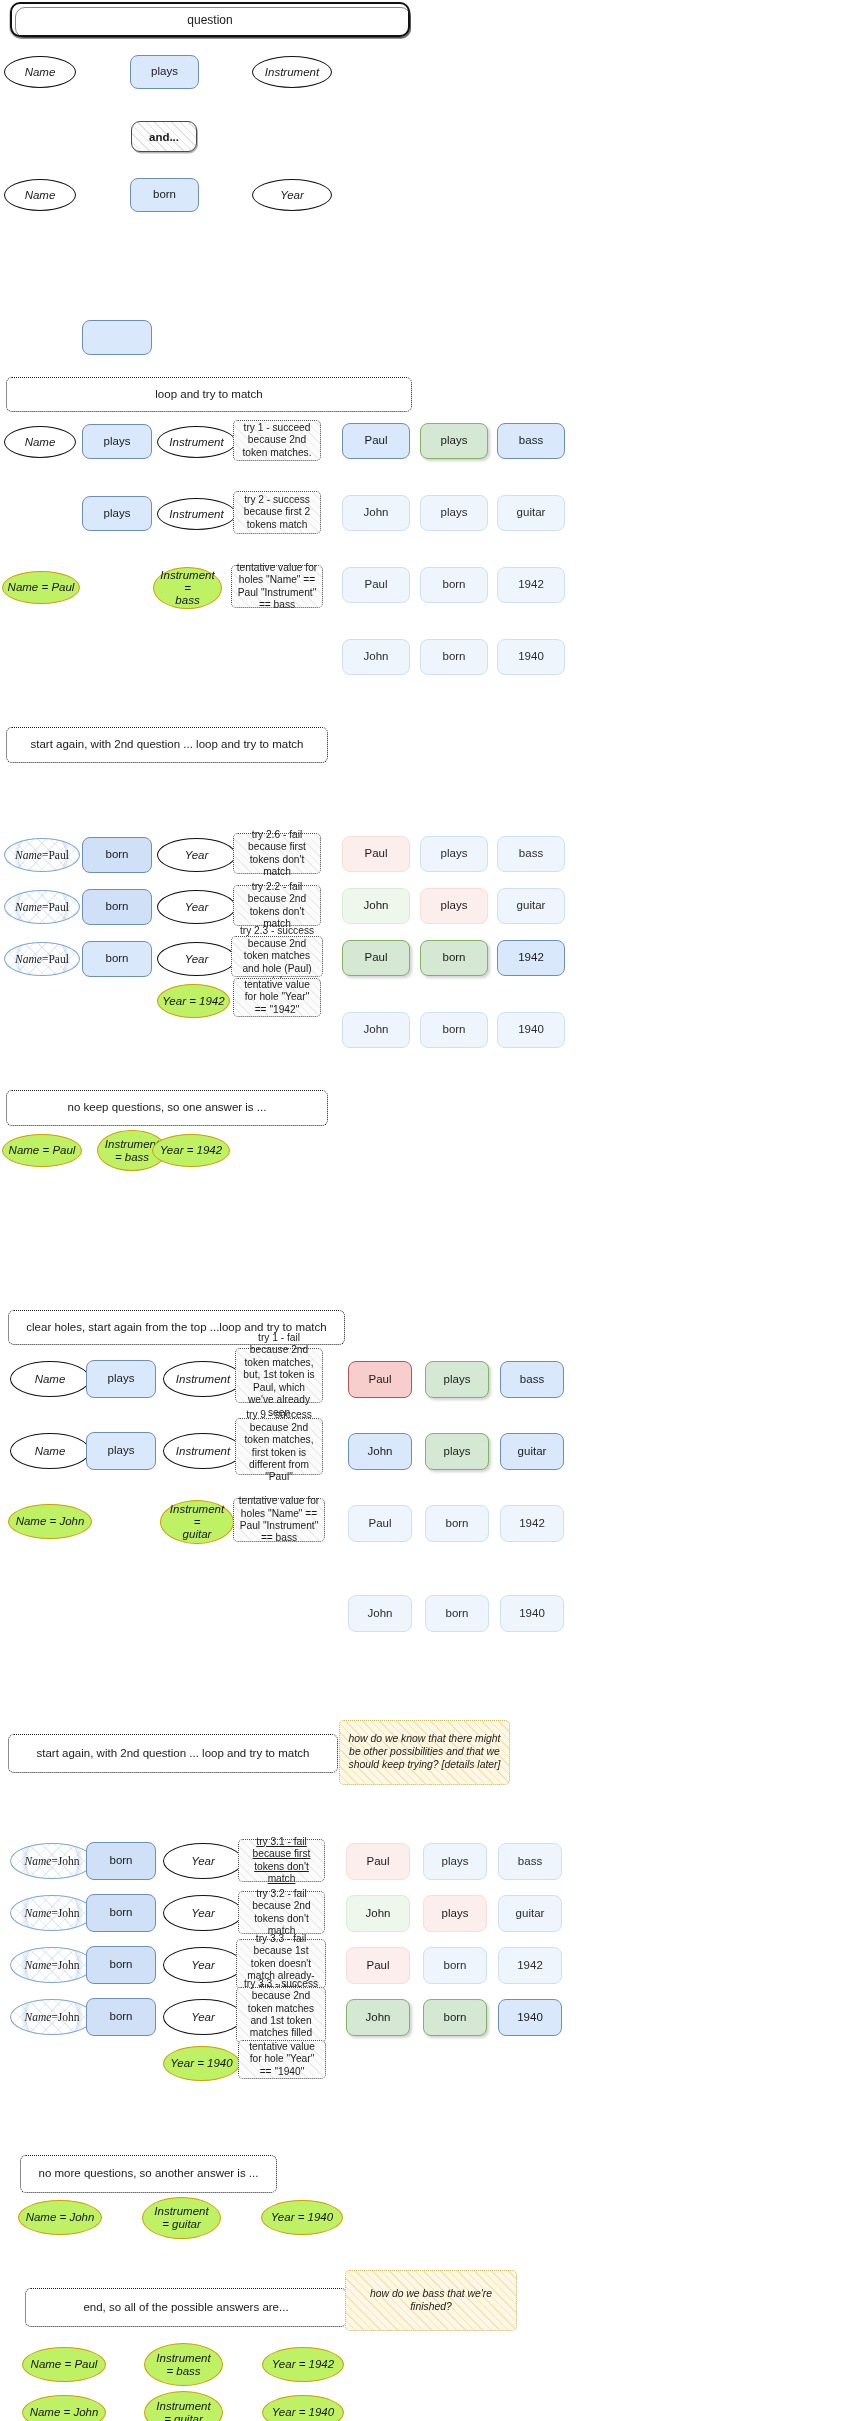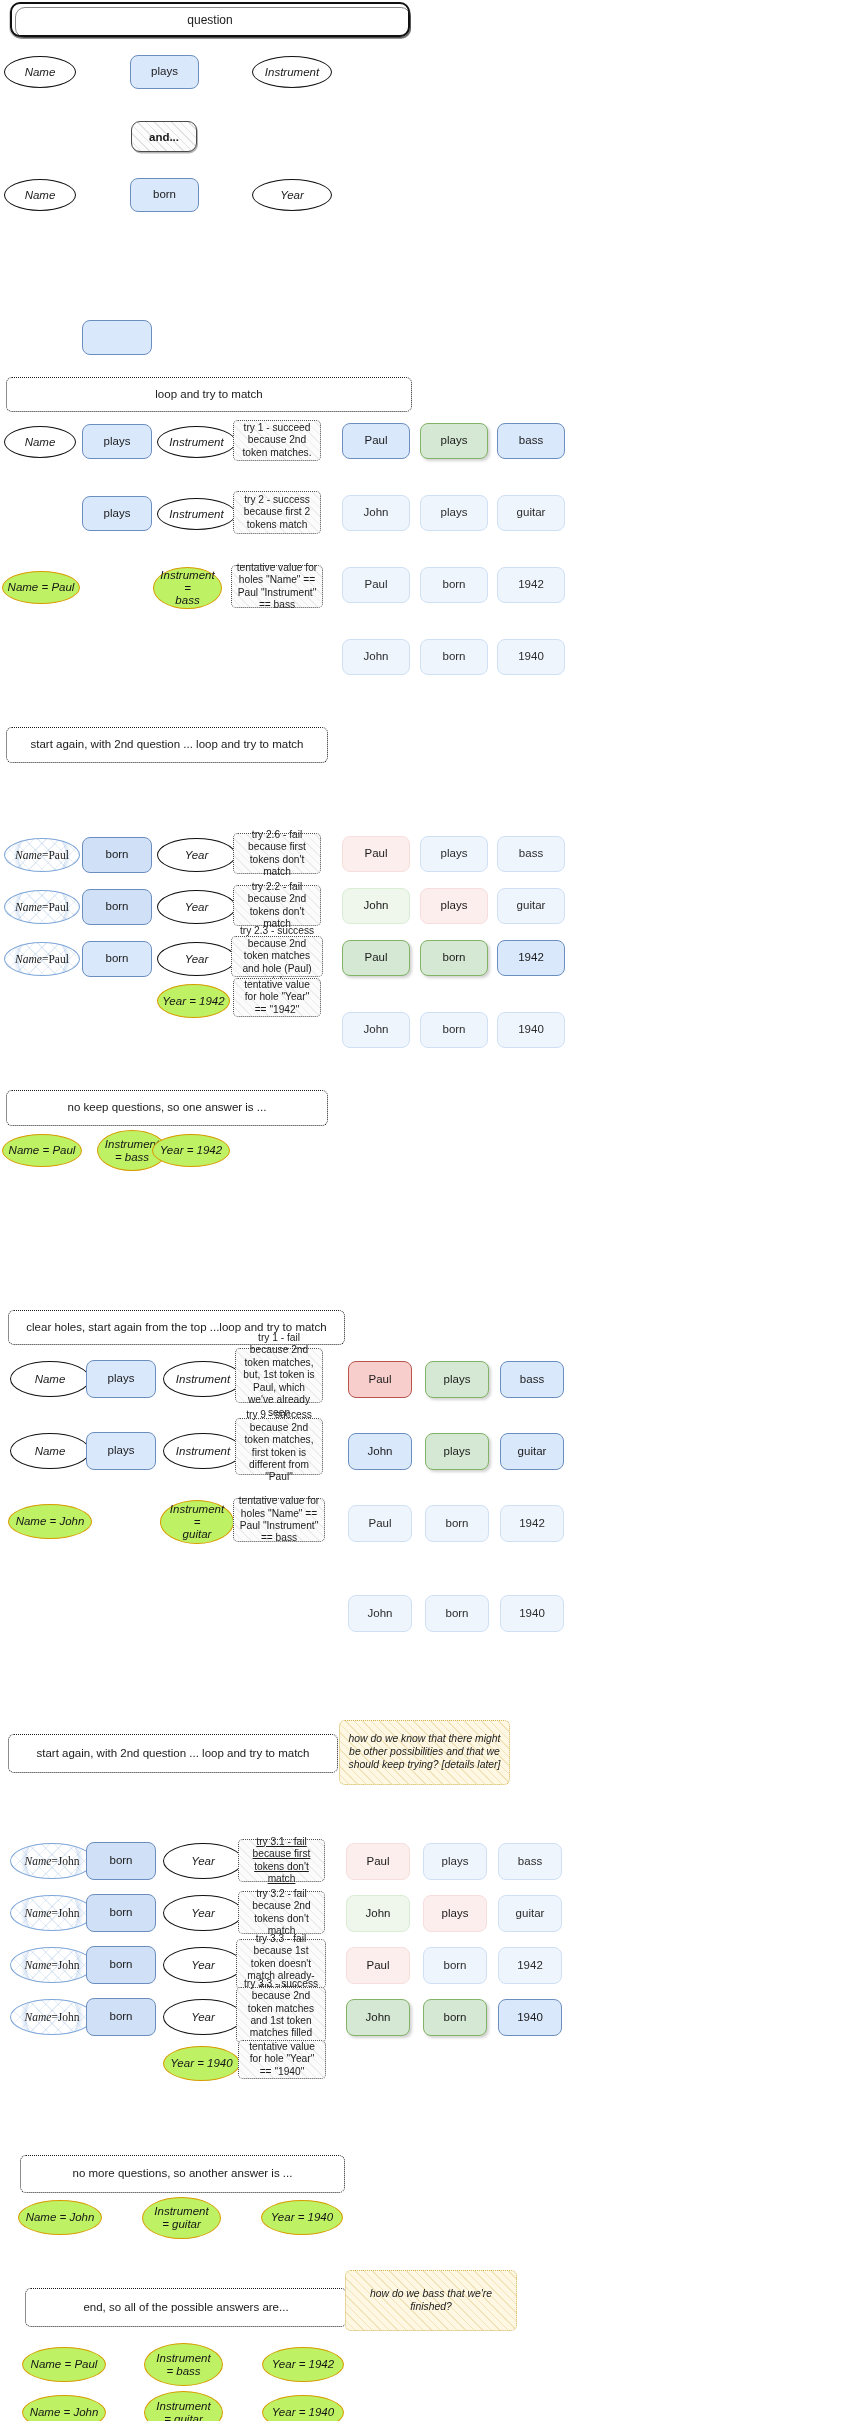--- a/index.html
+++ b/index.html
@@ -50,21 +50,21 @@
   .note{
     border:1.4px dotted #4d4d4d;border-radius:5px;
     background-color:#fbfbfb;
     background-image:repeating-linear-gradient(45deg,rgba(0,0,0,.055) 0 1px,rgba(0,0,0,0) 1px 6px);
     font-size:10.2px;line-height:1.22;padding:2px 4px;color:#1b1b1b;
   }
   .note.yellow{
     border-color:#d6b656;
     background-color:#fdf7e3;
     background-image:repeating-linear-gradient(45deg,rgba(214,182,86,.30) 0 1px,rgba(0,0,0,0) 1px 6px);
-    font-style:italic;font-size:10.4px;border-radius:6px;
+    font-style:italic;font-size:10.4px;
   }
   
   .sketch{
     border:2px solid #111;border-radius:10px;background:#fff;
     font-size:12px;
     box-shadow:1px 2px 0 rgba(60,60,60,.55), -1px 1px 0 rgba(120,120,120,.35);
   }
   .sketch::after{
     content:"";position:absolute;left:3px;right:-3px;top:3px;bottom:-3px;
     border:1.2px solid rgba(40,40,40,.55);border-radius:10px;pointer-events:none;
@@ -461,21 +461,21 @@
   <span>1940</span>
   </div>
 
 <div class="node ell orange" style="left:163px;top:2046px;width:77px;height:35px;">
   <span>Year = 1940</span>
   </div>
 <div class="node note" style="left:238px;top:2040px;width:88px;height:39px;">
   <span>tentative value for hole "Year" == "1940"</span>
   </div>
 
-<div class="node dotted" style="left:20px;top:2155px;width:325px;height:38px;">
+<div class="node dotted" style="left:20px;top:2155px;width:257px;height:38px;">
   <span>no more questions, so another answer is ...</span>
   </div>
 
 <div class="node ell orange" style="left:18px;top:2200px;width:84px;height:35px;">
   <span>Name = John</span>
   </div>
 <div class="node ell orange" style="left:142px;top:2197px;width:79px;height:42px;flex-direction:column;">
   <span>Instrument</span>
   <span>= guitar</span>
   </div>

